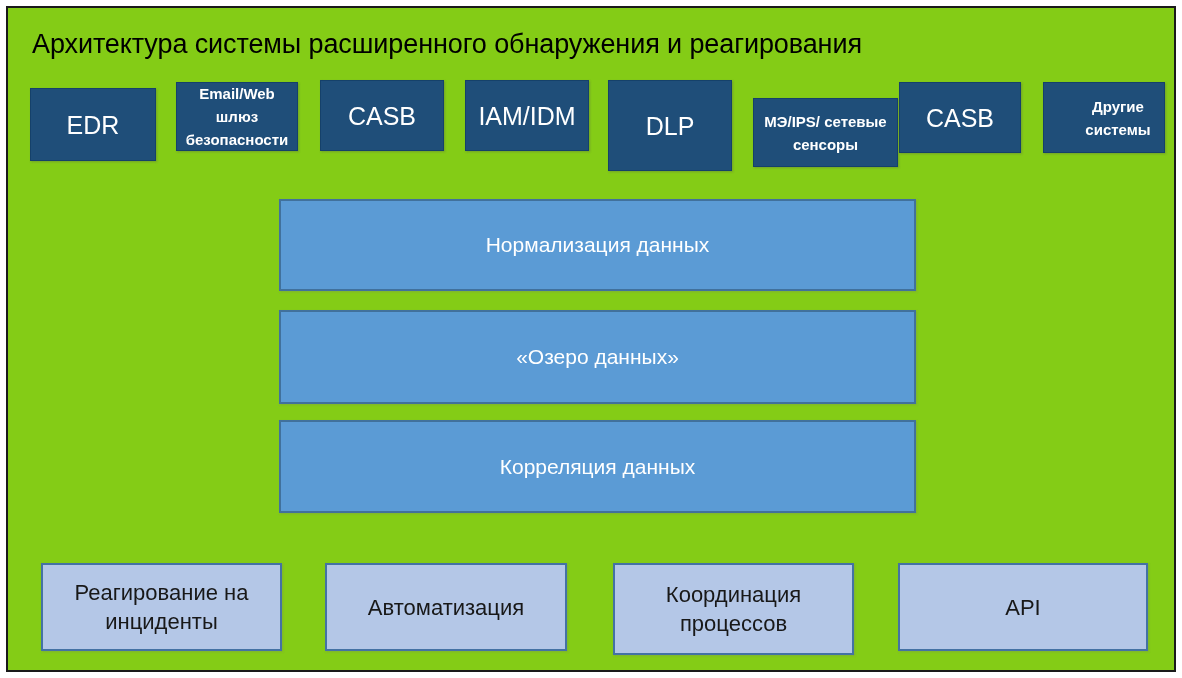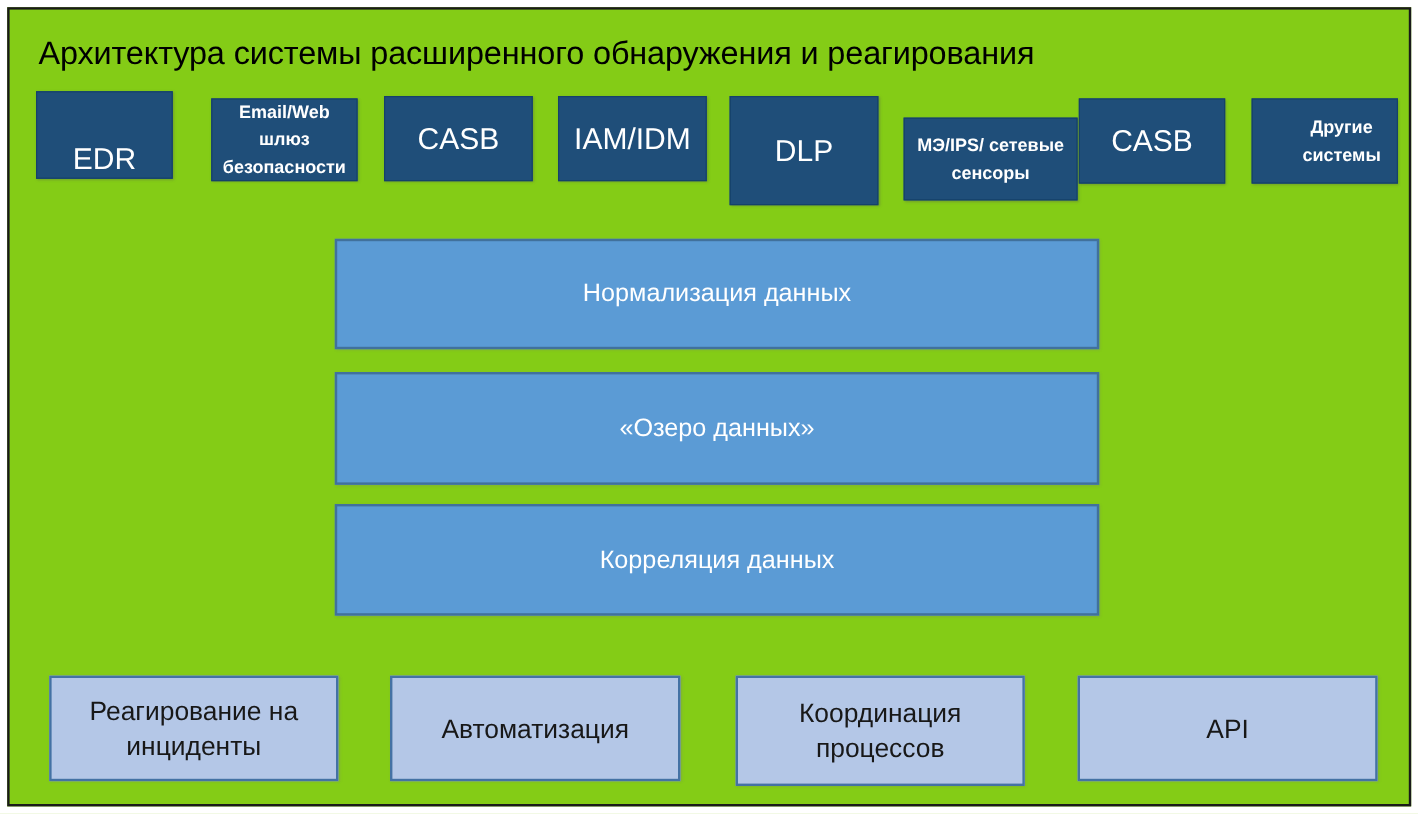--- a/index.html
+++ b/index.html
@@ -96,21 +96,21 @@
 </style>
 </head>
 <body>
 
 <div id="canvas">
   <div id="frame">
 
     <div id="diagram-title">Архитектура системы расширенного обнаружения и реагирования</div>
 
     <div id="tier-sources">
-        <div class="node src" style="left: 22px; top: 68px; width: 114px; height: 73px; align-items: flex-end;">
+        <div class="node src" style="left: 22px; top: 80px; width: 126px; height: 73px;">
           <span class="node-label">EDR</span>
         </div>
         <div class="node src small" style="left: 168px; top: 74px; width: 122px; height: 69px;">
           <span class="node-label">Email/Web шлюз безопасности</span>
         </div>
         <div class="node src" style="left: 312px; top: 72px; width: 124px; height: 71px;">
           <span class="node-label">CASB</span>
         </div>
         <div class="node src" style="left: 457px; top: 72px; width: 124px; height: 71px;">
           <span class="node-label">IAM/IDM</span>

